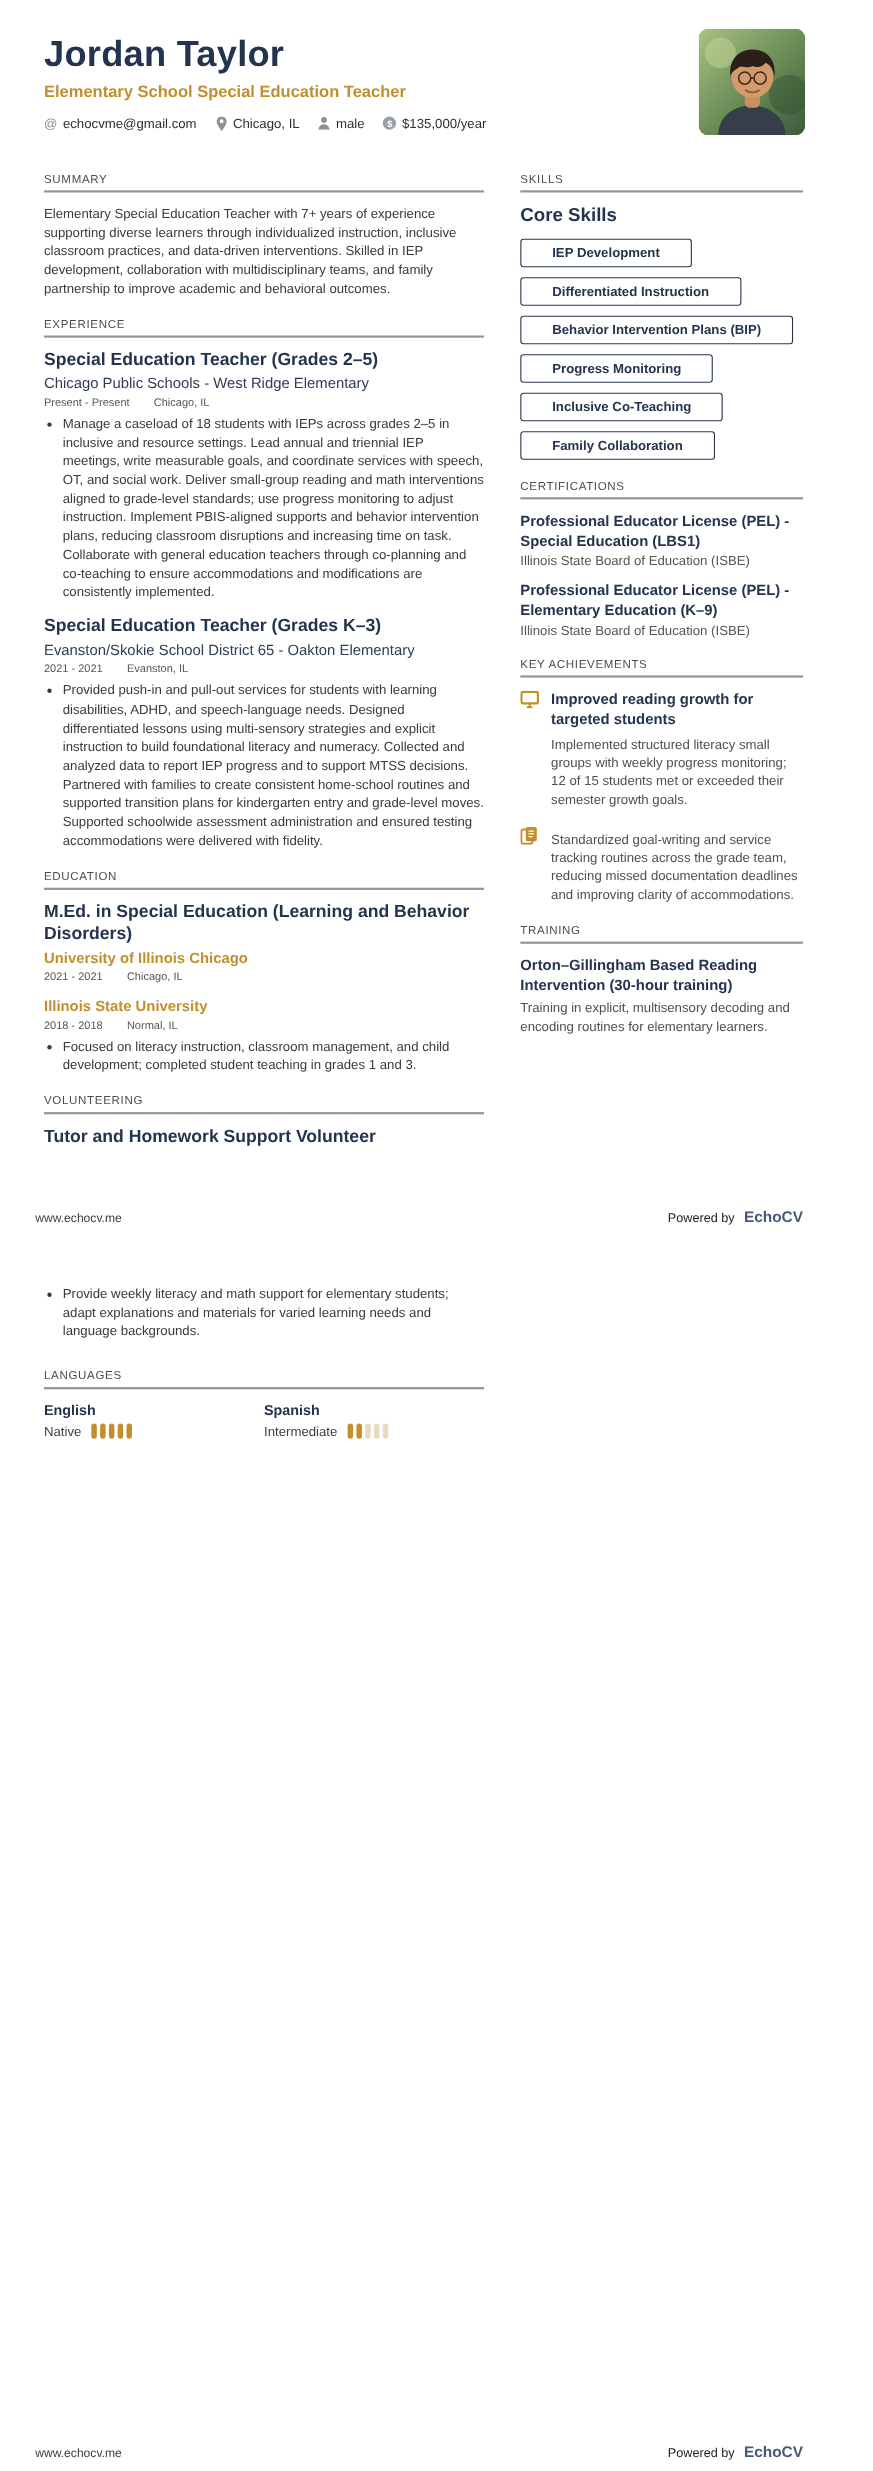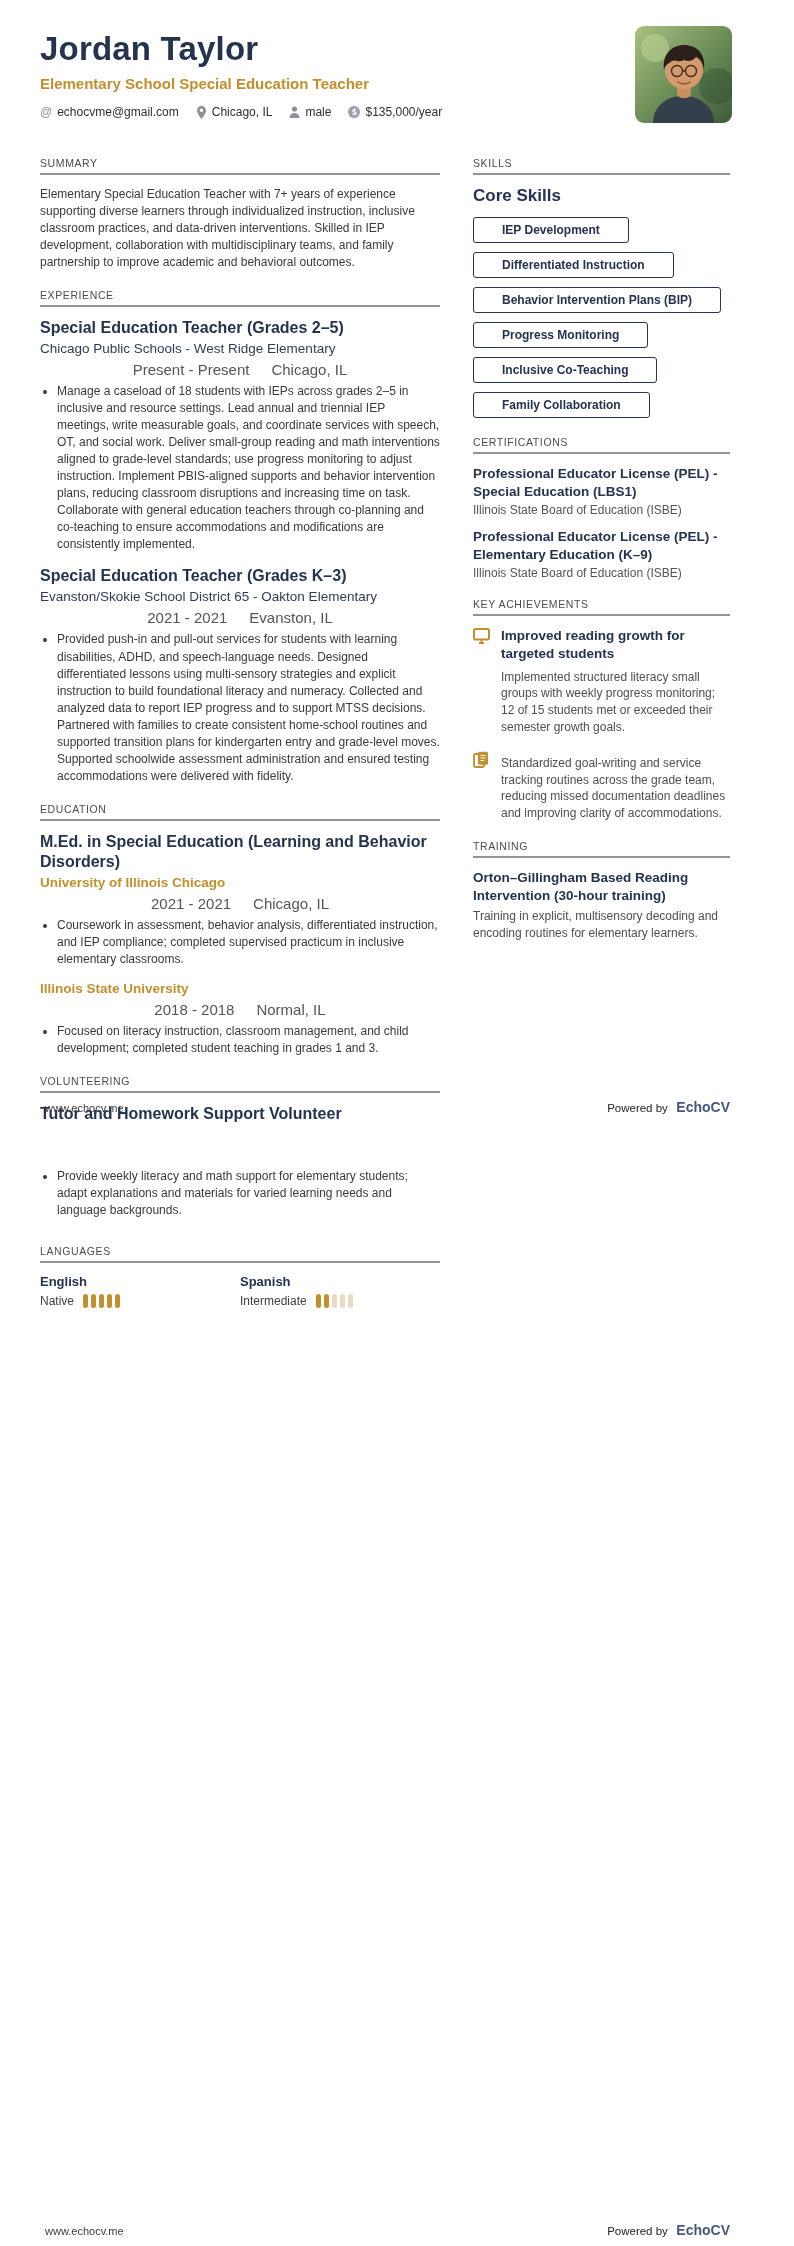--- a/index.html
+++ b/index.html
@@ -27,21 +27,21 @@
 
   .sec { margin-bottom:18px; }
   .sec-label { font-size:10.5px; letter-spacing:0.6px; color:#4c4c4c; margin-bottom:4px; }
   .sec-line  { height:2px; background:#949494; margin-bottom:11px; }
 
   .body-txt { font-size:12px; line-height:1.42; color:#3a3a3a; }
 
   .h-entry { font-size:16px; font-weight:700; color:#24334e; line-height:1.25; margin-bottom:3px; }
   .company { font-size:13.5px; font-weight:500; color:#2e3c55; margin-bottom:5px; }
   .org-gold { font-size:13.5px; font-weight:700; color:#c28f2c; margin-bottom:5px; }
-  .meta { display:flex; gap:22px; font-size:15px; color:#555; margin-bottom:5px;justify-content:center; }
+  .meta { display:flex; gap:22px; font-size:10px; color:#555; margin-bottom:5px; }
   ul.blt { margin:0 0 0 6px; padding-left:11px; }
   ul.blt li { font-size:12px; line-height:1.42; color:#3a3a3a; }
   .entry { margin-bottom:13px; }
   .entry:last-child { margin-bottom:0; }
 
   
   .group-title { font-size:17px; font-weight:700; color:#24334e; margin-bottom:11px; }
   .tag { display:table; border:1.5px solid #27364e; border-radius:3px; padding:5px 28px; margin-bottom:9px;
          font-size:12px; font-weight:700; color:#24334e; }
   .cert { margin-bottom:11px; }
@@ -49,21 +49,21 @@
   .cert-issuer { font-size:12px; color:#555; margin-top:3px; }
   .ach { display:flex; gap:10px; margin-bottom:14px; }
   .ach-ico { flex:0 0 18px; margin-top:1px; }
   .ach-title { font-size:13.5px; font-weight:600; color:#24334e; line-height:1.35; }
   .ach-desc { font-size:12px; color:#4f4f4f; line-height:1.4; margin-top:5px; }
   .train { margin-bottom:12px; }
   .train-name { font-size:13.5px; font-weight:600; color:#24334e; line-height:1.3; margin-bottom:4px; }
   .train-desc { font-size:12px; color:#4f4f4f; line-height:1.38; }
 
   
-  .pfoot { position:absolute; left:45px; right:39px; bottom:7px; display:flex; justify-content:space-between; align-items:baseline; }
+  .pfoot { position:absolute; left:32px; right:39px; bottom:7px; display:flex; justify-content:space-between; align-items:baseline; }
   .site { font-size:11px; color:#3c3c3c; text-decoration:none; }
   .powered { font-size:11.5px; color:#222; }
   .brand { font-size:14px; font-weight:600; color:#47587a; margin-left:4px; }
 
   
   .p2-content { padding:45px 59px 0 40px; }
   .p2-bullet { width:400px; }
   .lang-sec { width:400px; margin-top:26px; }
   .lang-grid { display:flex; }
   .lang-col { width:200px; }
@@ -180,23 +180,20 @@
           <div class="sec-label">EDUCATION</div>
           <div class="sec-line"></div>
 
           <div class="entry">
             <h2 class="h-entry">M.Ed. in Special Education (Learning and Behavior Disorders)</h2>
             <div class="org-gold">University of Illinois Chicago</div>
             <div class="meta">
               <span>2021 - 2021</span>
               <span>Chicago, IL</span>
             </div>
-            <ul class="blt">
-                <li>Coursework in assessment, behavior analysis, differentiated instruction, and IEP compliance; completed supervised practicum in inclusive elementary classrooms.</li>
-              </ul>
           </div>
 
           <div class="entry">
             <div class="org-gold">Illinois State University</div>
             <div class="meta">
               <span>2018 - 2018</span>
               <span>Normal, IL</span>
             </div>
             <ul class="blt">
                 <li>Focused on literacy instruction, classroom management, and child development; completed student teaching in grades 1 and 3.</li>

